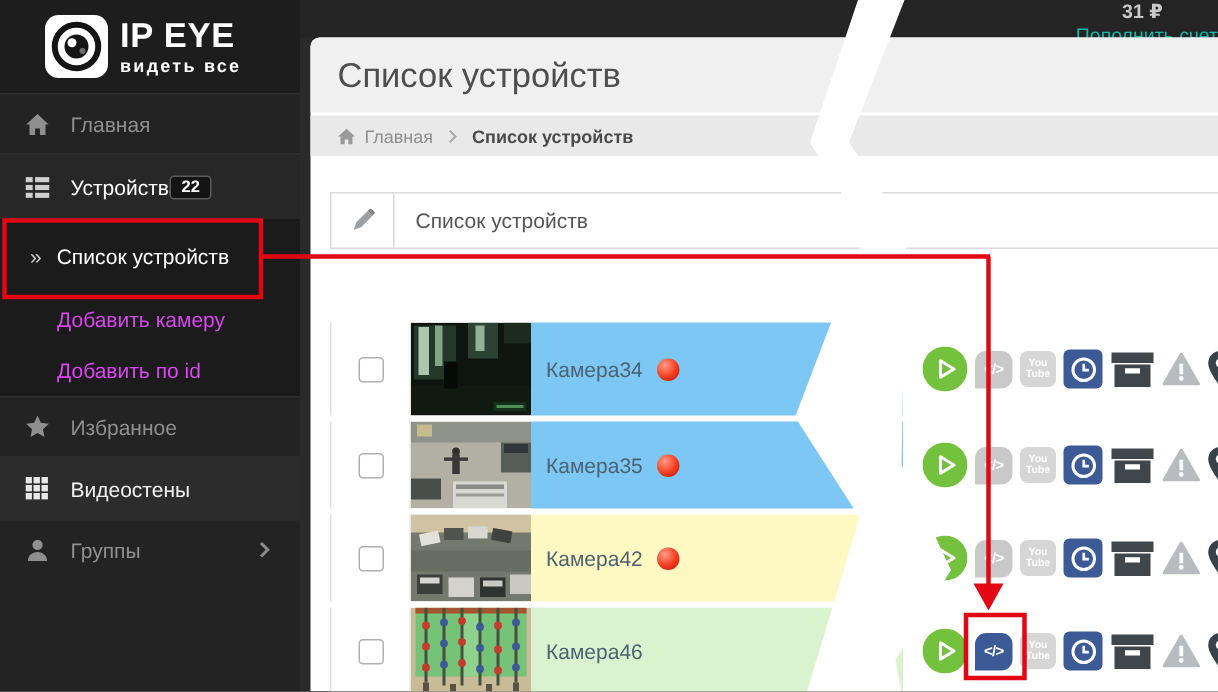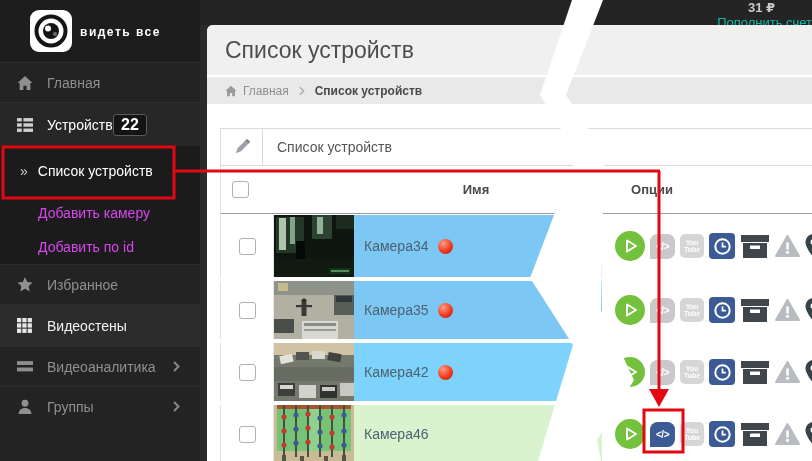--- a/index.html
+++ b/index.html
@@ -26,21 +26,21 @@
   .nav-item .nico { width:16px; height:16px; margin-right:14px; flex:none; }
   .nav-item.open { height:44px; color:#ffffff; background:#272727; }
   .nav-item.lighter { background:#2c2c2c; color:#f2f2f2; }
   .submenu { background:#1b1b1b; }
   .sub-item { display:flex; align-items:center; height:34px; padding-left:38px; color:#d946ef; font-size:14px; cursor:pointer; }
   .sub-item.first { height:50px; }
   .sub-item.active { color:#ffffff; }
   .sub-item.active .marker { color:#cfcfcf; margin-right:10px; margin-left:-18px; font-size:14px; }
   .chev-down { margin-left:9px; color:#cfcfcf; }
   .chev-right { position:absolute; right:20px; color:#8a8a8a; }
-  .badge { position:absolute; left:113px; top:50%; transform:translateY(-50%); background:#141414; border:1px solid #5a5a5a; border-radius:3px; color:#fff; font-size:16px; font-weight:700; padding:1px 7px; }
+  .badge { position:absolute; left:113px; top:50%; transform:translateY(-50%); background:#141414; border:1px solid #5a5a5a; border-radius:3px; color:#fff; font-size:11px; font-weight:700; padding:1px 7px; }
 
   
   .panel { position:absolute; left:207px; top:25px; width:605px; height:436px; background:#ffffff; border-radius:6px 0 0 0; z-index:1; }
   .page-title-band { position:absolute; left:0; top:0; width:100%; height:50px; background:#f0f0f0; border-radius:6px 0 0 0; }
   .page-title { position:absolute; left:18px; top:12px; font-size:23px; color:#4e4e4e; }
   .breadcrumb { position:absolute; left:0; top:52px; width:100%; height:27px; background:#e9e9e9; display:flex; align-items:center; padding-left:18px; }
   .bc-home { color:#999; margin-right:6px; display:flex; }
   .bc-link { color:#8f8f8f; font-size:12px; cursor:pointer; }
   .bc-sep { margin:0 10px; color:#aaa; display:flex; }
   .bc-current { color:#4a4a4a; font-size:12px; font-weight:700; }
@@ -56,21 +56,21 @@
   .cb { display:inline-block; width:17px; height:17px; background:#fff; border:1px solid #b0b0b0; border-radius:3px; cursor:pointer; }
   .thead .cb { position:absolute; left:11px; top:15px; }
 
   .row { position:absolute; left:220px; width:592px; display:flex; background:#fff; }
   .row-sep { position:absolute; left:220px; right:0; height:1px; background:#dadada; }
   .c-check { width:54px; flex:none; display:flex; align-items:center; justify-content:center; border-left:1px solid #e0e0e0; border-right:1px solid #e6e6e6; }
   .c-thumb { width:80px; flex:none; overflow:hidden; cursor:pointer; }
   .c-thumb svg { display:block; width:80px; height:100%; }
   .c-name { width:248px; flex:none; display:flex; align-items:center; padding-left:10px; font-size:14px; color:#4c6372; }
   .bg-blue  { background:#7cc7f3; }
-  .bg-blue2 { background:#7dd3fc; }
+  .bg-blue2 { background:#fef9c3; }
   .bg-green { background:#d9f3cf; }
   .c-opts { flex:1; display:flex; align-items:center; padding-left:13px; background:#fff; }
   .c-opts > * { margin-right:5px; flex:none; cursor:pointer; }
 
   .rec-dot { width:15px; height:15px; border-radius:50%; margin-left:9px;
              background:radial-gradient(circle at 35% 30%, #ff9c86, #f23b1d 55%, #b81505); }
 
   .ic-code { width:25px; height:25px; border-radius:30% 30% 30% 0; background:#c9c9c9; color:#fff;
              font-size:10px; font-weight:700; display:flex; align-items:center; justify-content:center; letter-spacing:-0.5px; }
   .ic-code.on { background:#3b5a96; }
@@ -101,20 +101,21 @@
     <div class="logo">
       <div class="logo-mark">
         <svg width="34" height="34" viewBox="0 0 34 34">
           <circle cx="17" cy="17" r="14.5" fill="none" stroke="#151515" stroke-width="4"></circle>
           <circle cx="17" cy="17" r="8" fill="#151515"></circle>
           <circle cx="14" cy="14.5" r="3" fill="#ffffff"></circle>
           <circle cx="21" cy="20" r="2" fill="#6b6b6b"></circle>
         </svg>
       </div>
       <div class="logo-text">
+        <div class="logo-title">IP EYE</div>
         <div class="logo-sub">видеть все</div>
       </div>
     </div>
 
     <div class="nav-item">
       <svg class="nico" viewBox="0 0 15 15" fill="#8f8f8f">
           <path d="M7.5 1L14.5 7.5H12.5V14H9V10H6V14H2.5V7.5H0.5Z"></path>
         </svg>
       <span>Главная</span>
     </div>
@@ -163,30 +164,20 @@
           <rect x="0" y="5" width="4" height="4"></rect>
           <rect x="5" y="5" width="4" height="4"></rect>
           <rect x="10" y="5" width="4" height="4"></rect>
           <rect x="0" y="10" width="4" height="4"></rect>
           <rect x="5" y="10" width="4" height="4"></rect>
           <rect x="10" y="10" width="4" height="4"></rect>
         </svg>
       <span>Видеостены</span>
     </div>
 
-    <div class="nav-item">
-      <svg class="nico" viewBox="0 0 15 15" fill="#8f8f8f">
-          <rect x="0" y="2" width="15" height="3.6"></rect>
-          <rect x="0" y="8" width="15" height="3.6"></rect>
-        </svg>
-      <span>Видеоаналитика</span>
-      <svg class="chev-right" width="7" height="11" viewBox="0 0 7 11" fill="none" stroke="#8a8a8a" stroke-width="2">
-          <polyline points="1,1 5.5,5.5 1,10"></polyline>
-        </svg>
-    </div>
 
     <div class="nav-item">
       <svg class="nico" viewBox="0 0 15 15" fill="#8f8f8f">
           <circle cx="7.5" cy="4" r="3.2"></circle>
           <path d="M1.5 14c0-3.3 2.7-5.5 6-5.5s6 2.2 6 5.5z"></path>
         </svg>
       <span>Группы</span>
       <svg class="chev-right" width="7" height="11" viewBox="0 0 7 11" fill="none" stroke="#8a8a8a" stroke-width="2">
           <polyline points="1,1 5.5,5.5 1,10"></polyline>
         </svg>
@@ -215,25 +206,20 @@
     <div class="toolbar">
       <div class="pencil-cell">
         <svg width="18" height="18" viewBox="0 0 20 20">
             <path d="M3 17l2.2-5.8L13.5 3 17 6.5 8.8 14.8 3 17z" fill="#9aa0a6"></path>
             <path d="M13.5 3L17 6.5l1.3-1.3c.5-.5.5-1.3 0-1.8l-1.7-1.7c-.5-.5-1.3-.5-1.8 0L13.5 3z" fill="#7e848a"></path>
           </svg>
       </div>
       <span class="toolbar-title">Список устройств</span>
     </div>
 
-    <div class="thead">
-      <span class="cb"></span>
-      <span class="hdr-name">Имя</span>
-      <span class="hdr-opts">Опции</span>
-    </div>
   </main>
 
   <div class="row" style="top:215px;height:62px;z-index:3">
     <div class="c-check">
         <span class="cb"></span>
       </div>
     <div class="c-thumb">
       <svg viewBox="0 0 80 62" preserveAspectRatio="none">
         <rect width="80" height="62" fill="#0e140e"></rect>
         <rect x="2" y="2" width="28" height="36" fill="#24382a"></rect>

